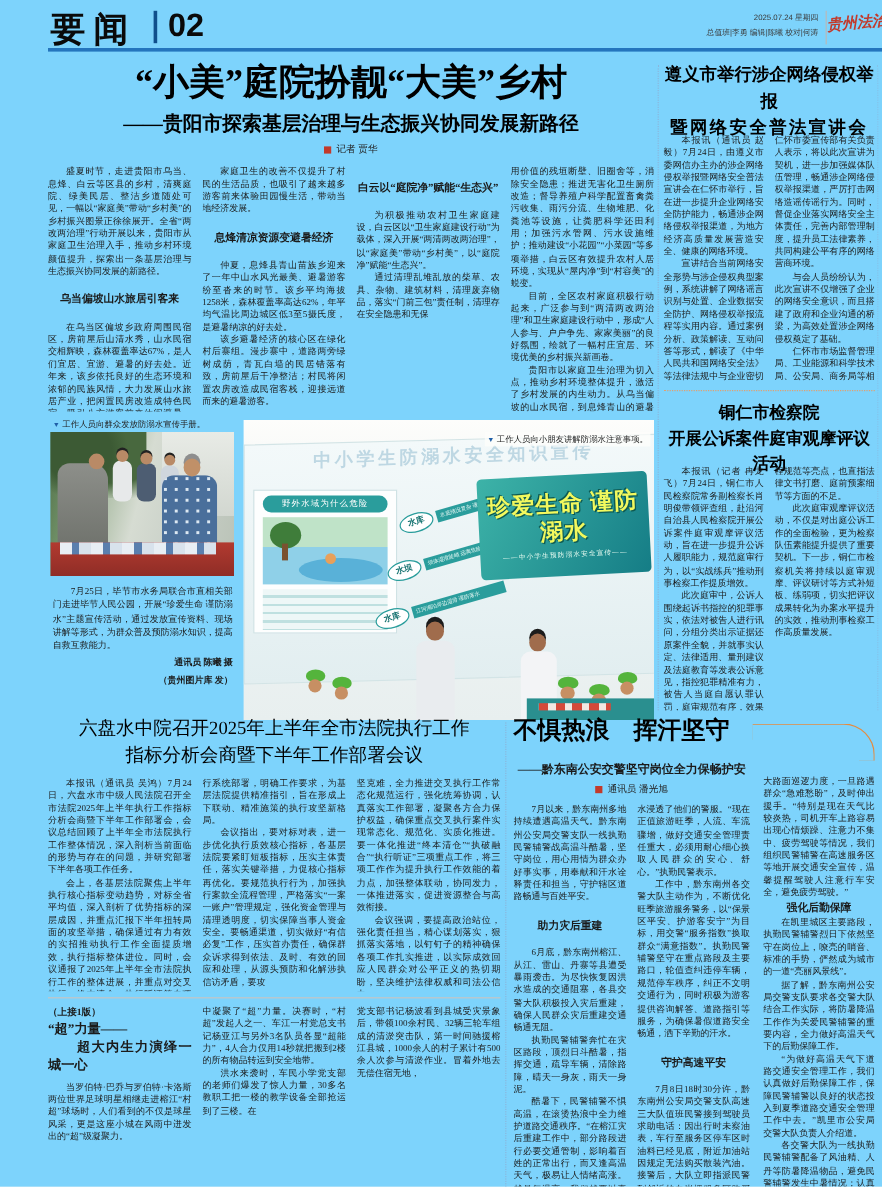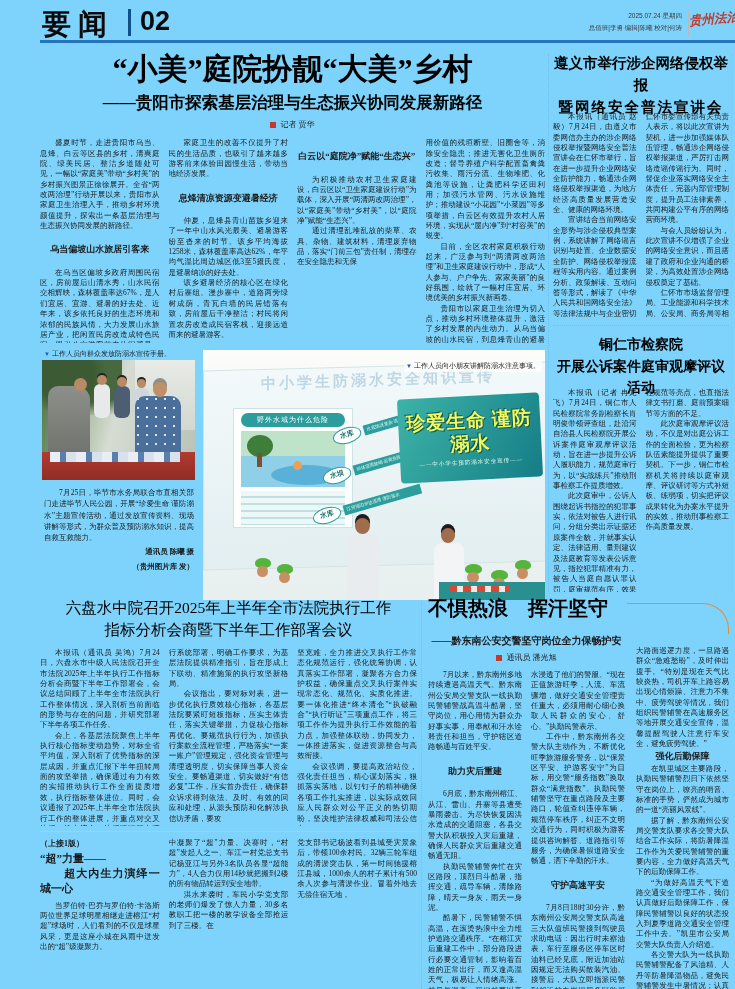--- a/index.html
+++ b/index.html
@@ -62,21 +62,21 @@
   .pl-p1{left:52px;top:24px;width:16px;height:34px;border-radius:6px;background:#e7e9ea;}
   .pl-p1h{left:55px;top:15px;width:10px;height:10px;border-radius:50%;background:#b98a66;box-shadow:0 -2px 0 0 #222;}
   .pl-p2{left:72px;top:26px;width:16px;height:32px;border-radius:6px;background:#4d5d72;}
   .pl-p2h{left:75px;top:17px;width:10px;height:10px;border-radius:50%;background:#b98a66;box-shadow:0 -2px 0 0 #222;}
   .pl-p3{left:92px;top:28px;width:15px;height:30px;border-radius:6px;background:#cfd6dd;}
   .pl-p3h{left:95px;top:19px;width:9px;height:9px;border-radius:50%;background:#b98a66;box-shadow:0 -2px 0 0 #222;}
 
   
   .pr-wall{left:0;top:16px;width:342px;height:198px;background:linear-gradient(#f3f9fa,#e2eef0);border:1px solid #d3e4e6;transform:skewY(-1.5deg);}
   .pr-wm{left:58px;top:20px;width:270px;font-weight:700;font-size:15px;letter-spacing:3px;color:rgba(70,140,175,.30);transform:skewY(-2deg);white-space:nowrap;overflow:hidden;}
-  .pr-panel{left:8px;top:58px;width:118px;height:118px;background:#fdfefe;border:1px solid #cfe2e4;margin-left:22px;}
+  .pr-panel{left:8px;top:58px;width:118px;height:118px;background:#fdfefe;border:1px solid #cfe2e4;}
   .pr-panel-head{margin:4px auto 0;width:104px;height:14px;border-radius:8px;background:#2a9d9c;color:#fff;font-size:7px;line-height:14px;text-align:center;letter-spacing:1px;}
   .pr-cartoon{margin:4px auto 0;width:104px;height:56px;background:linear-gradient(#bfe3c8 0 45%,#8fd0e8 45% 100%);position:relative;overflow:hidden;}
   .pr-tree{position:absolute;left:6px;top:4px;width:26px;height:22px;border-radius:50%;background:#3f7d3a;}
   .pr-trunk{position:absolute;left:16px;top:22px;width:5px;height:14px;background:#7a5230;}
   .pr-water{position:absolute;left:30px;top:34px;width:70px;height:20px;border-radius:50%;background:#59b1d8;}
   .pr-kid{position:absolute;left:52px;top:30px;width:9px;height:9px;border-radius:50%;background:#e8a05a;}
   .pr-list{margin:4px auto 0;width:104px;height:34px;background:repeating-linear-gradient(#eef7f7 0 5px,#bfe0e0 5px 7px);}
   .strip{display:flex;align-items:center;gap:3px;transform:rotate(-16deg);}
   .strip .oval{width:27px;height:14px;border-radius:50%;background:#fff;border:1.5px solid #2a9d9c;color:#13716f;font-weight:700;font-size:7px;line-height:12px;text-align:center;}
   .strip .bar{width:74px;height:10px;background:#2a9d9c;color:#eafaf6;font-size:4.5px;line-height:10px;padding:0 3px;overflow:hidden;white-space:nowrap;}

